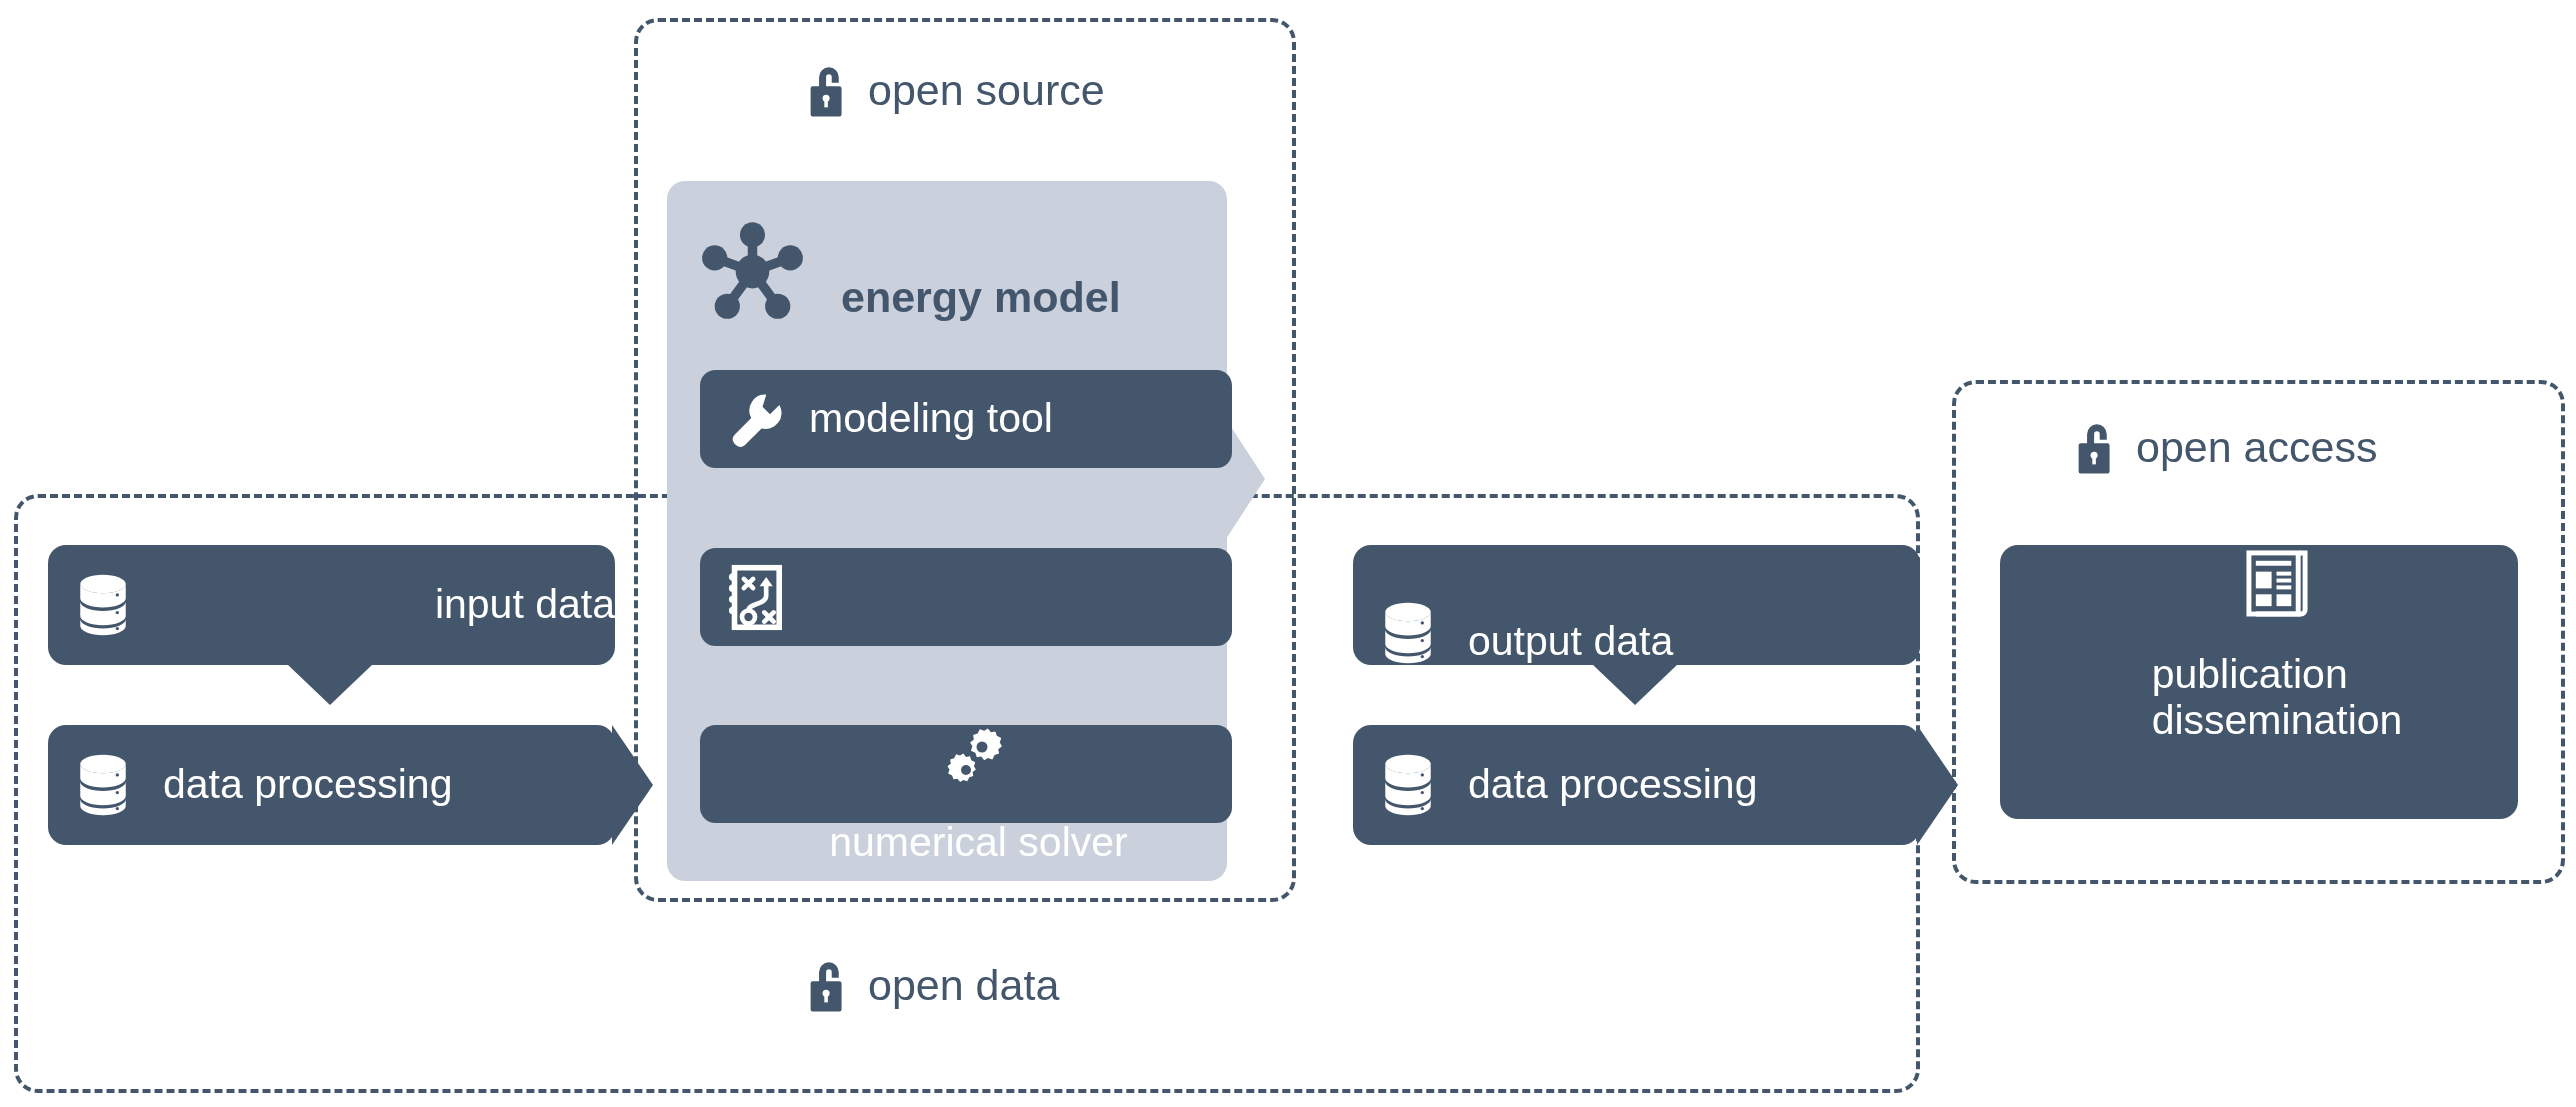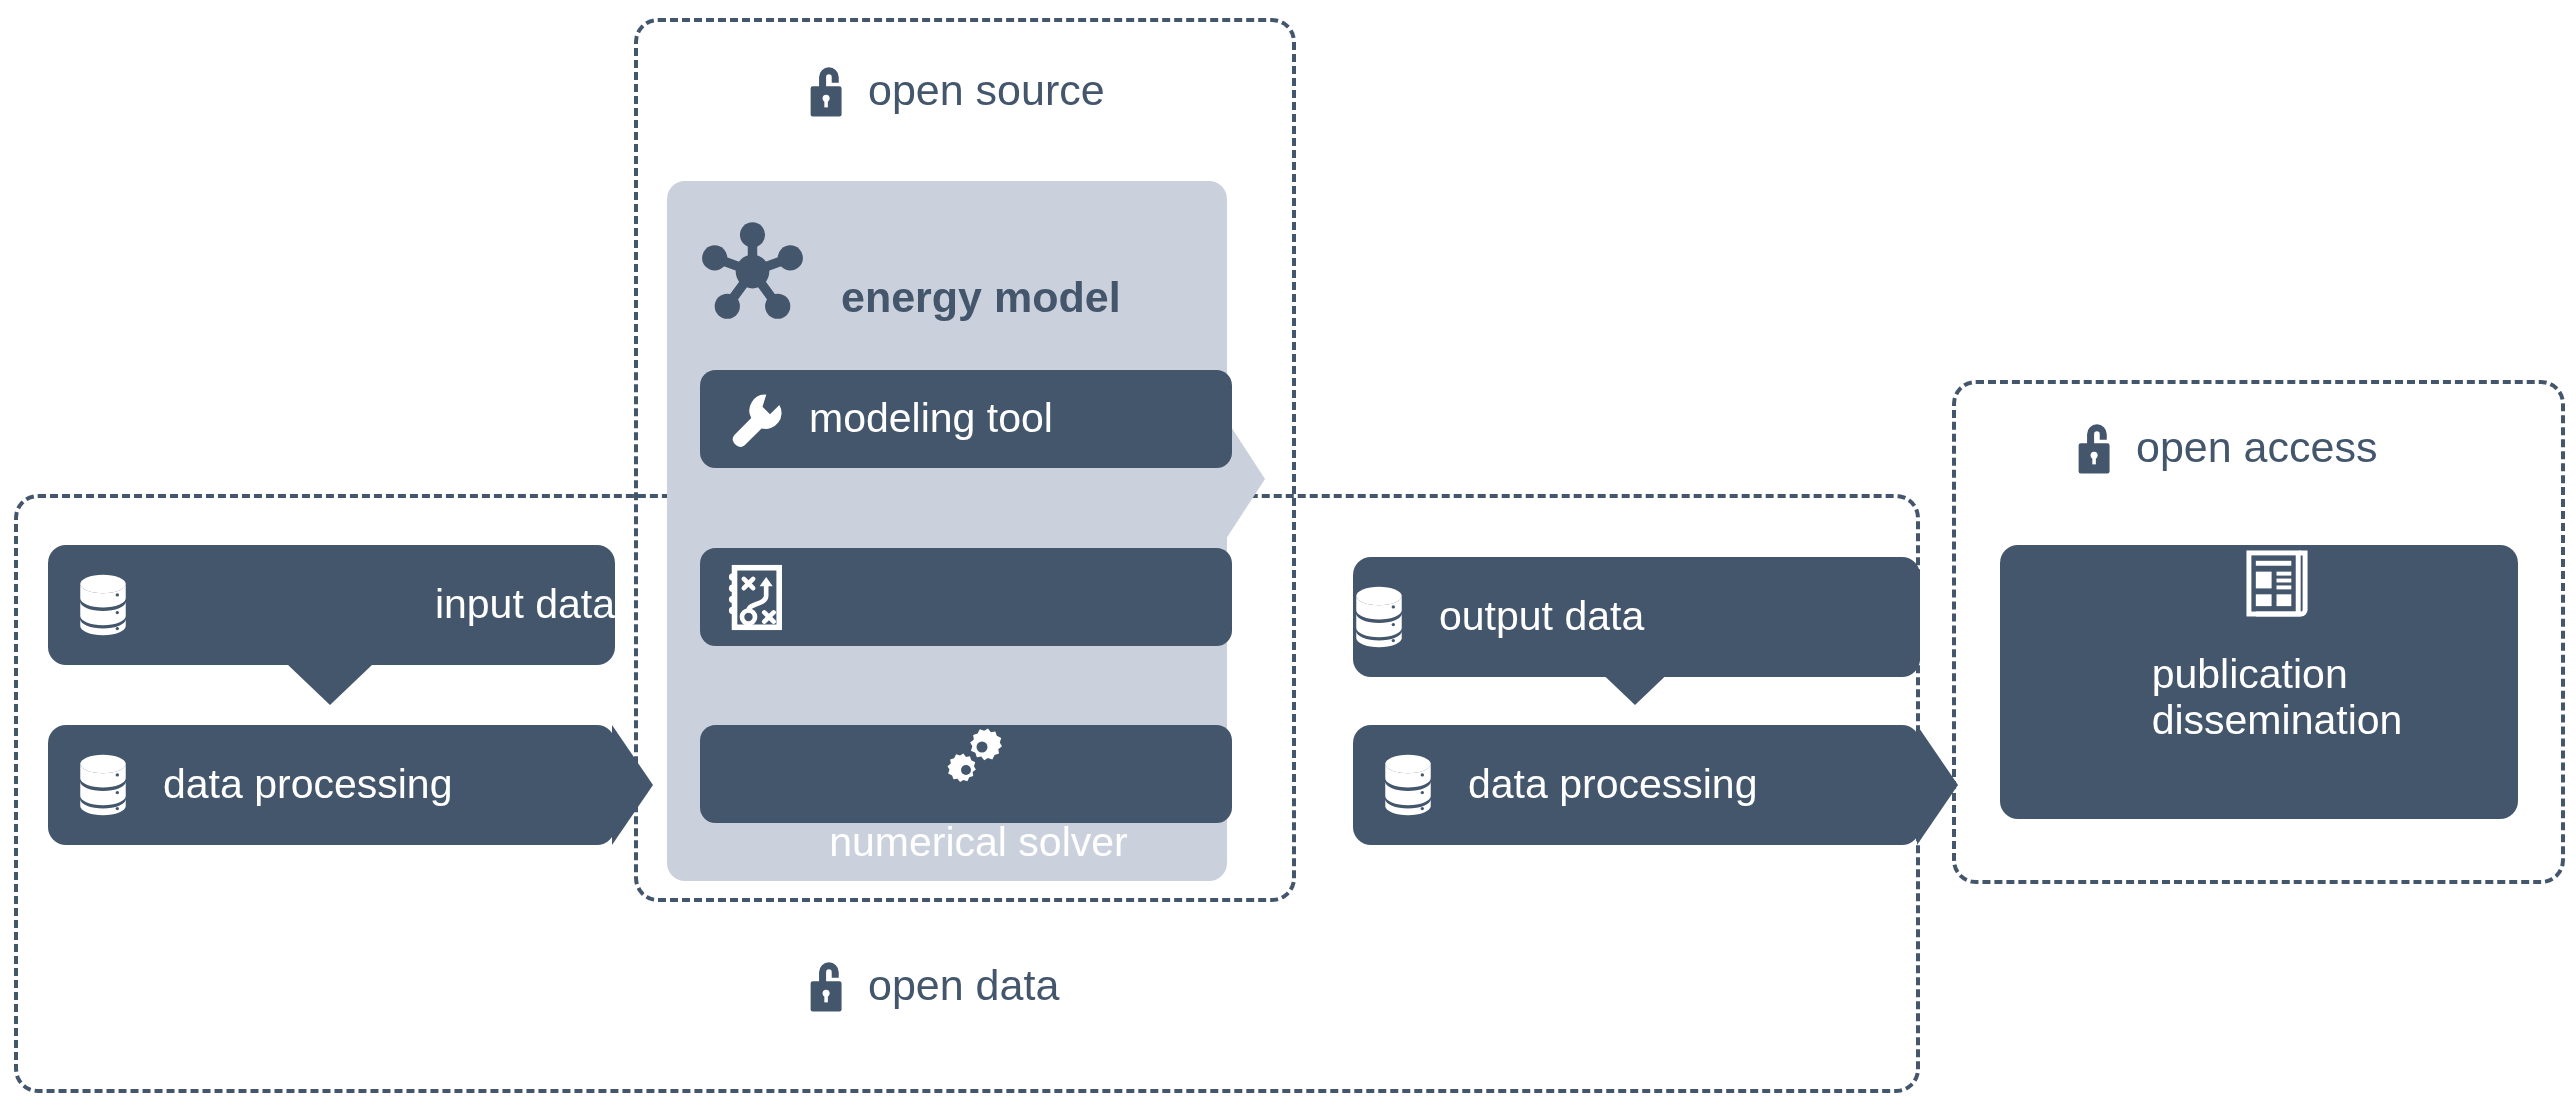--- a/index.html
+++ b/index.html
@@ -43,21 +43,21 @@
   .pill .pill-label.two-line{white-space:normal;}
 
   
   #row-modeling-tool   {left:700px;top:370px;width:532px;height:98px;padding-left:25px;gap:24px;}
   #row-model-formulation{left:700px;top:548px;width:532px;height:98px;padding-left:25px;gap:31px;}
   #row-numerical-solver {left:700px;top:725px;width:532px;height:98px;padding-left:25px;gap:31px;flex-direction:column;}
 
   
   #row-input-data     {left:48px;top:545px;width:567px;height:120px;padding-left:29px;gap:34px;border-radius:18px;justify-content:space-between;}
   #row-data-proc-left {left:48px;top:725px;width:567px;height:120px;padding-left:29px;gap:34px;border-radius:18px;}
-  #row-output-data    {left:1353px;top:557px;width:567px;height:120px;gap:34px;border-radius:18px;}
+  #row-output-data    {left:1353px;top:545px;width:567px;height:120px;padding-left:29px;gap:34px;border-radius:18px;align-items:flex-end;}
   #row-data-proc-right{left:1353px;top:725px;width:567px;height:120px;padding-left:29px;gap:34px;border-radius:18px;}
   #row-publication    {left:2000px;top:545px;width:518px;height:274px;padding-left:36px;gap:34px;border-radius:18px;flex-direction:column;}
 
   
   .tail-down{position:absolute;width:0;height:0;
       border-left:43px solid transparent;border-right:43px solid transparent;
       border-top:41px solid #44566C;}
   #tail-input {left:287px;top:664px;}
   #tail-output{left:1592px;top:664px;}
 

